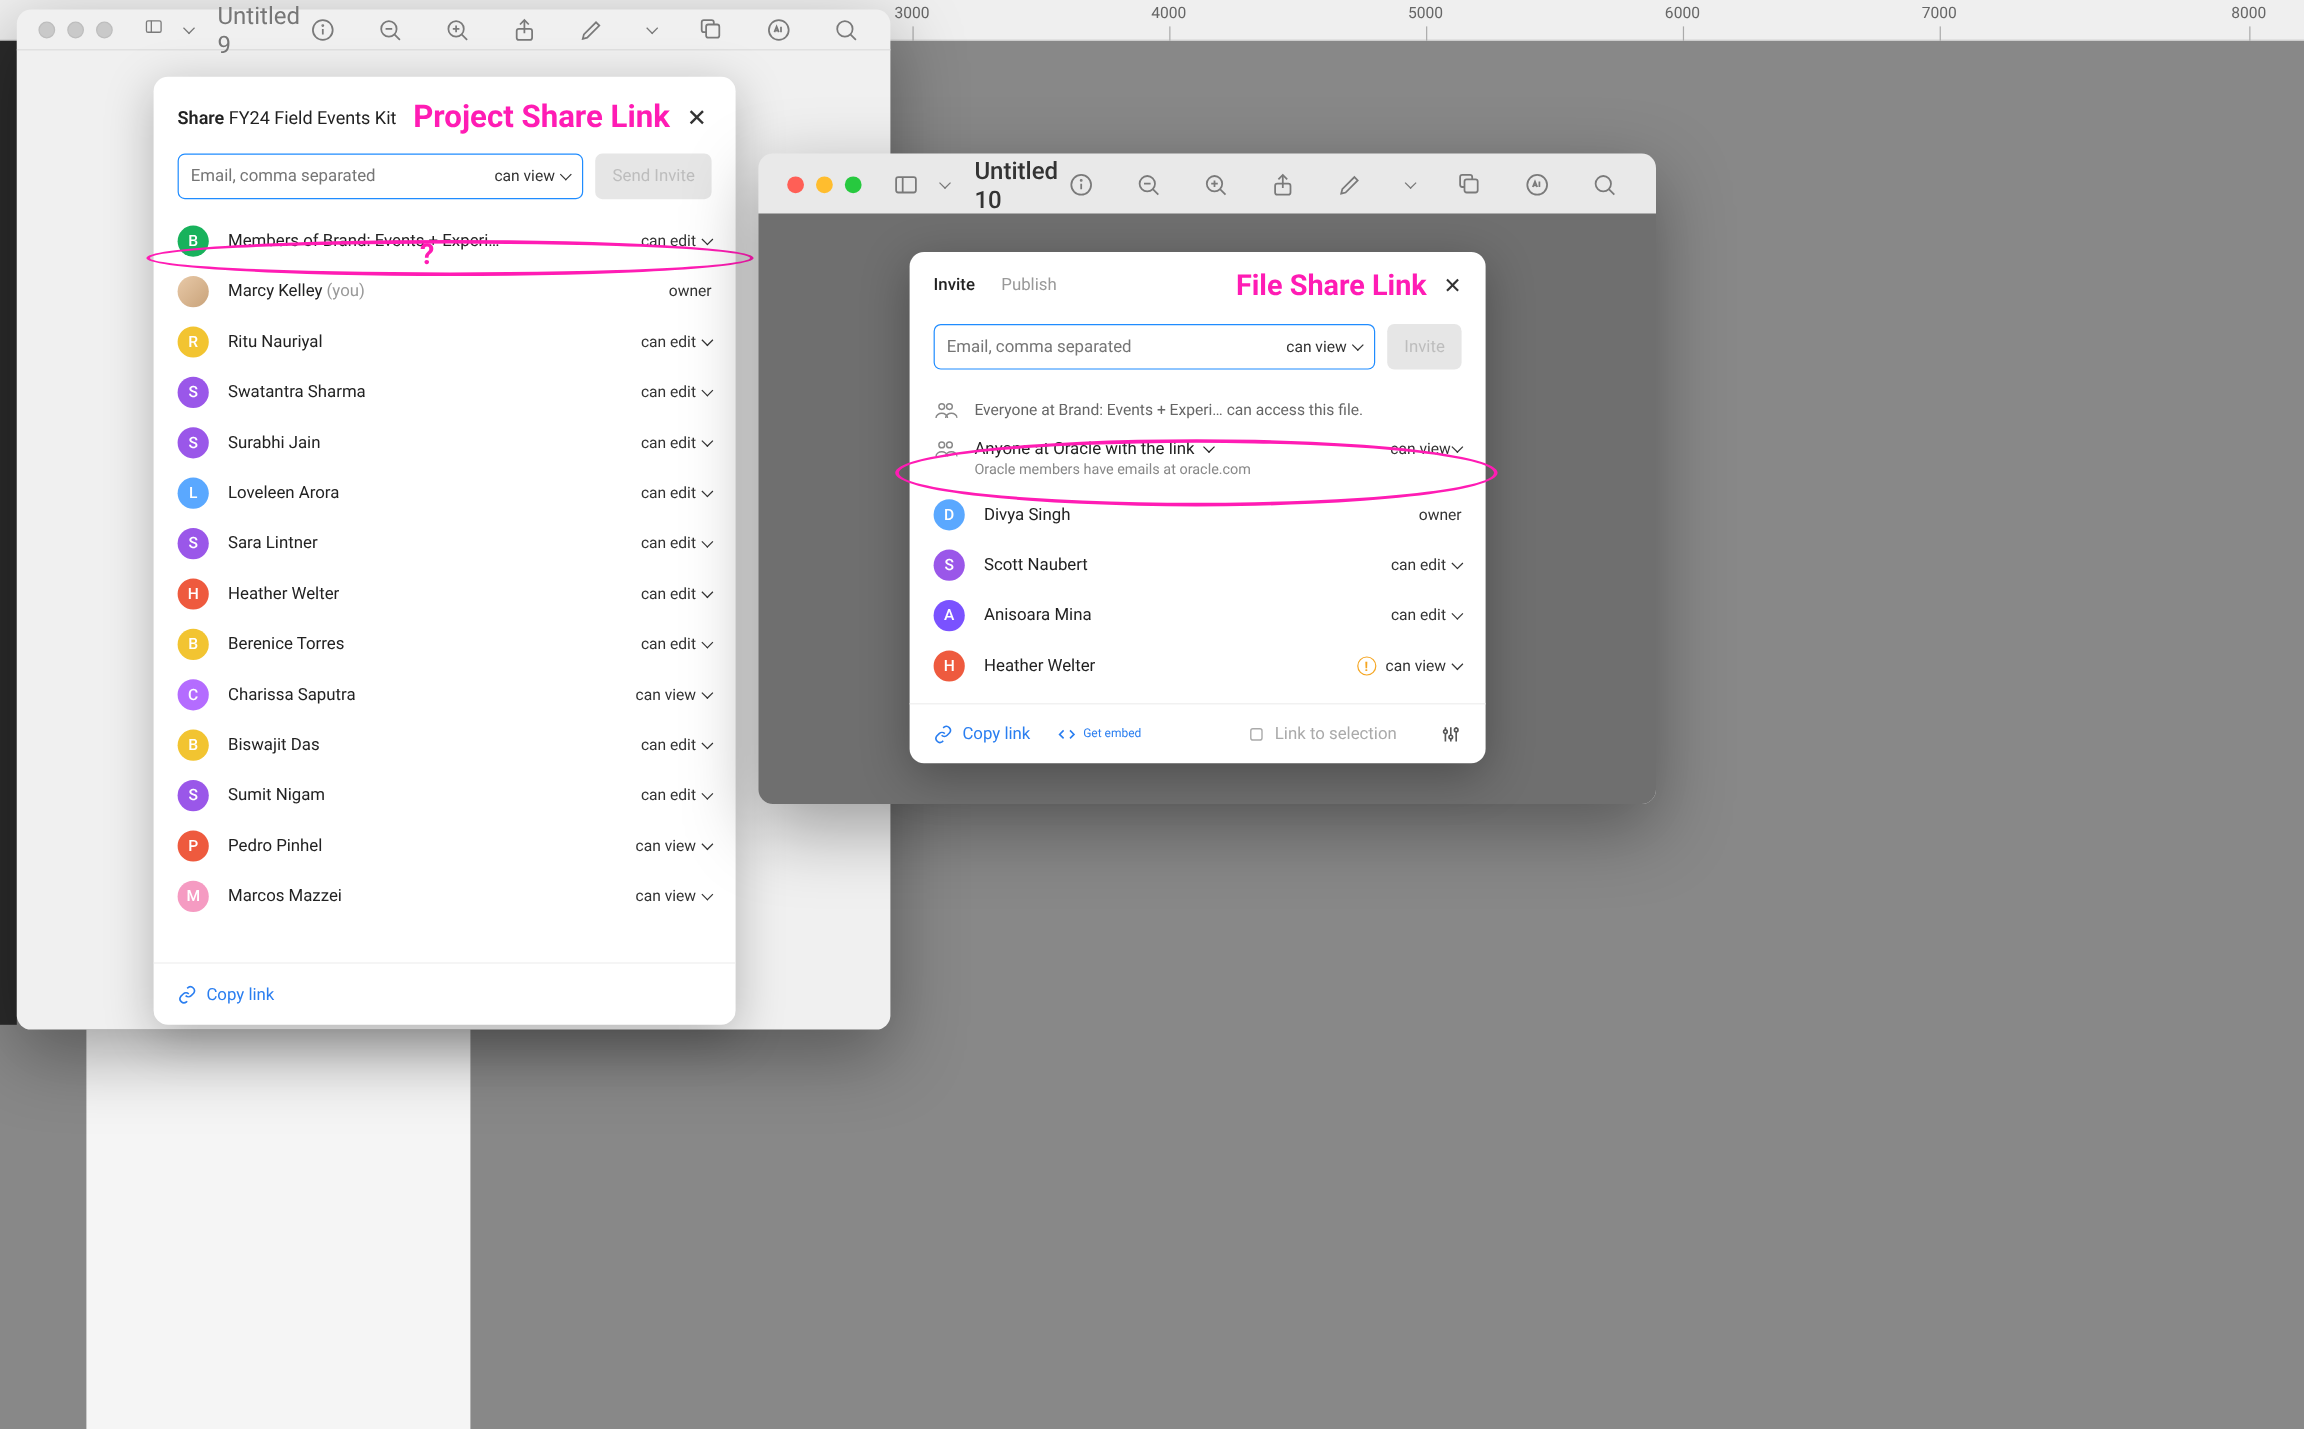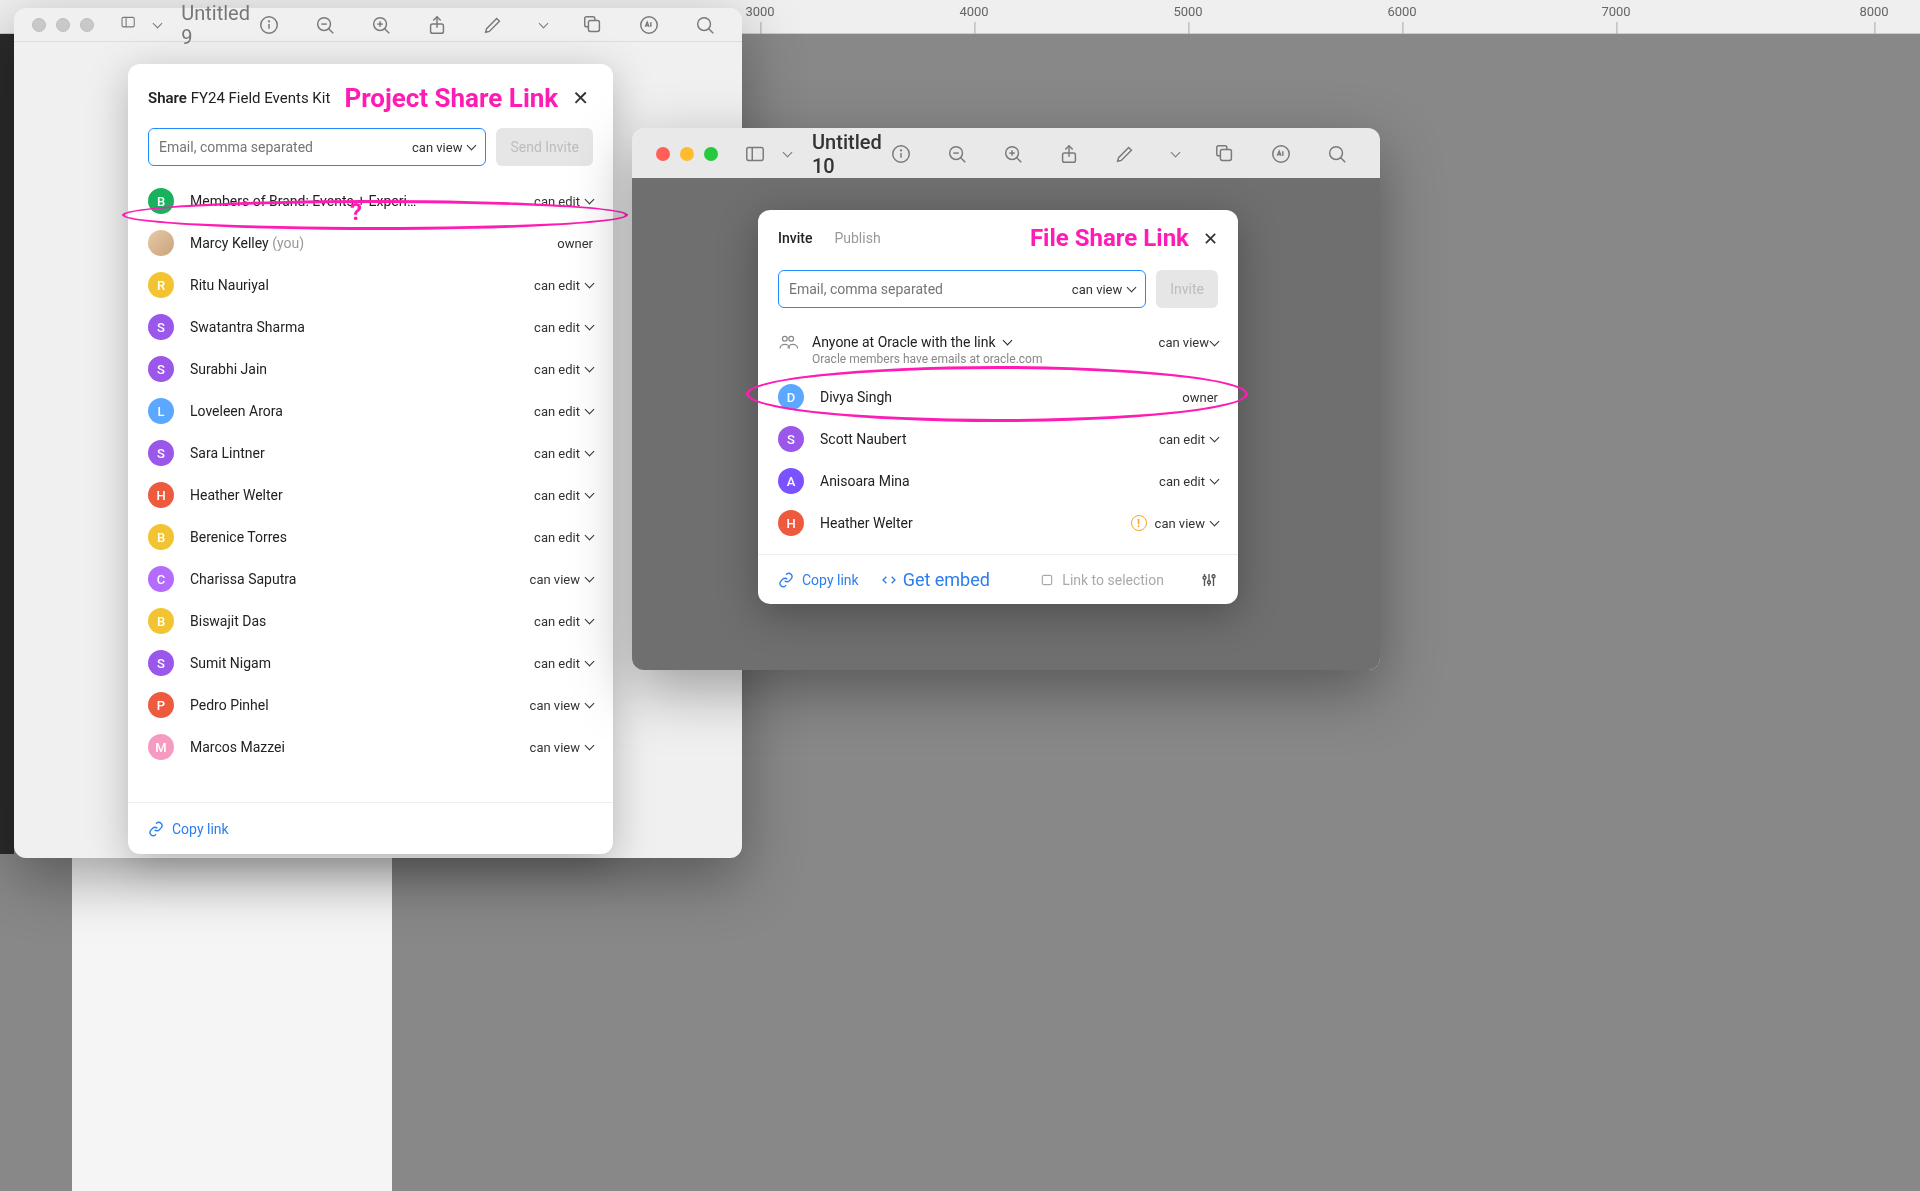--- a/index.html
+++ b/index.html
@@ -66,21 +66,21 @@
 .modal2 .close { font-size:18px; color:#333; cursor:pointer; }
 .modal2 .input-row { padding:8px 20px 18px; }
 .info-row { display:flex; align-items:center; padding:8px 20px; color:#666; font-size:13px; gap:14px; }
 .link-row { padding:8px 20px 4px; }
 .link-row .top { display:flex; align-items:center; gap:14px; }
 .link-row .top .label { font-size:14px; color:#222; display:flex; align-items:center; gap:6px; }
 .link-row .sub { font-size:12px; color:#888; margin-left:34px; margin-top:2px; }
 .modal2 .list2 { padding:6px 20px 10px; }
 .warn-icon { width:16px; height:16px; border:1.5px solid #f5a623; border-radius:50%; display:inline-flex; align-items:center; justify-content:center; color:#f5a623; font-size:11px; font-weight:700; margin-right:4px; }
 .footer2 { height:50px; border-top:1px solid #eee; display:flex; align-items:center; padding:0 20px; gap:22px; }
-.embed-action { color:#2a7ef0; font-size:18px; display:flex; align-items:center; gap:6px; cursor:pointer; }
+.embed-action { color:#2a7ef0; font-size:10px; display:flex; align-items:center; gap:6px; cursor:pointer; }
 .link-sel { display:flex; align-items:center; gap:8px; color:#aaa; font-size:14px; margin-left:auto; }
 .sliders { margin-left:14px; color:#555; cursor:pointer; }
 
 .chev::after { content:""; display:inline-block; width:6px; height:6px; border-right:1.5px solid currentColor; border-bottom:1.5px solid currentColor; transform:rotate(45deg); margin-left:2px; position:relative; top:-2px; }
 .people-icon { color:#888; }
 svg { display:block; }
 
 
 .left-hint { position:absolute; left:0; top:34px; width:14px; height:820px; background:#2b2b2b; }
 .thumb-strip { position:absolute; left:72px; top:858px; width:320px; height:333px; background:#f5f5f5; }
@@ -362,20 +362,31 @@
     <span class="annot">File Share Link</span>
     <span class="close">✕</span>
   </div>
   <div class="input-row">
     <div class="email-input">
       <input placeholder="Email, comma separated" style="">
       <span class="perm-select chev">can view</span>
     </div>
     <button class="invite-btn">Invite</button>
   </div>
+  <div class="info-row">
+    <span class="people-icon">
+      <svg width="20" height="16" viewBox="0 0 24 20" fill="none" stroke="currentColor" stroke-width="1.5">
+          <circle cx="8" cy="6" r="3"></circle>
+          <circle cx="16" cy="6" r="3"></circle>
+          <path d="M2 18c0-3 3-5 6-5s6 2 6 5"></path>
+          <path d="M12 18c0-3 3-5 6-5s6 2 6 5"></path>
+        </svg>
+    </span>
+    <span>Everyone at Brand: Events + Experi… can access this file.</span>
+  </div>
   <div class="link-row">
     <div class="top">
       <span class="people-icon">
         <svg width="20" height="16" viewBox="0 0 24 20" fill="none" stroke="currentColor" stroke-width="1.5">
             <circle cx="8" cy="6" r="3"></circle>
             <circle cx="16" cy="6" r="3"></circle>
             <path d="M2 18c0-3 3-5 6-5s6 2 6 5"></path>
             <path d="M12 18c0-3 3-5 6-5s6 2 6 5"></path>
           </svg>
       </span>

